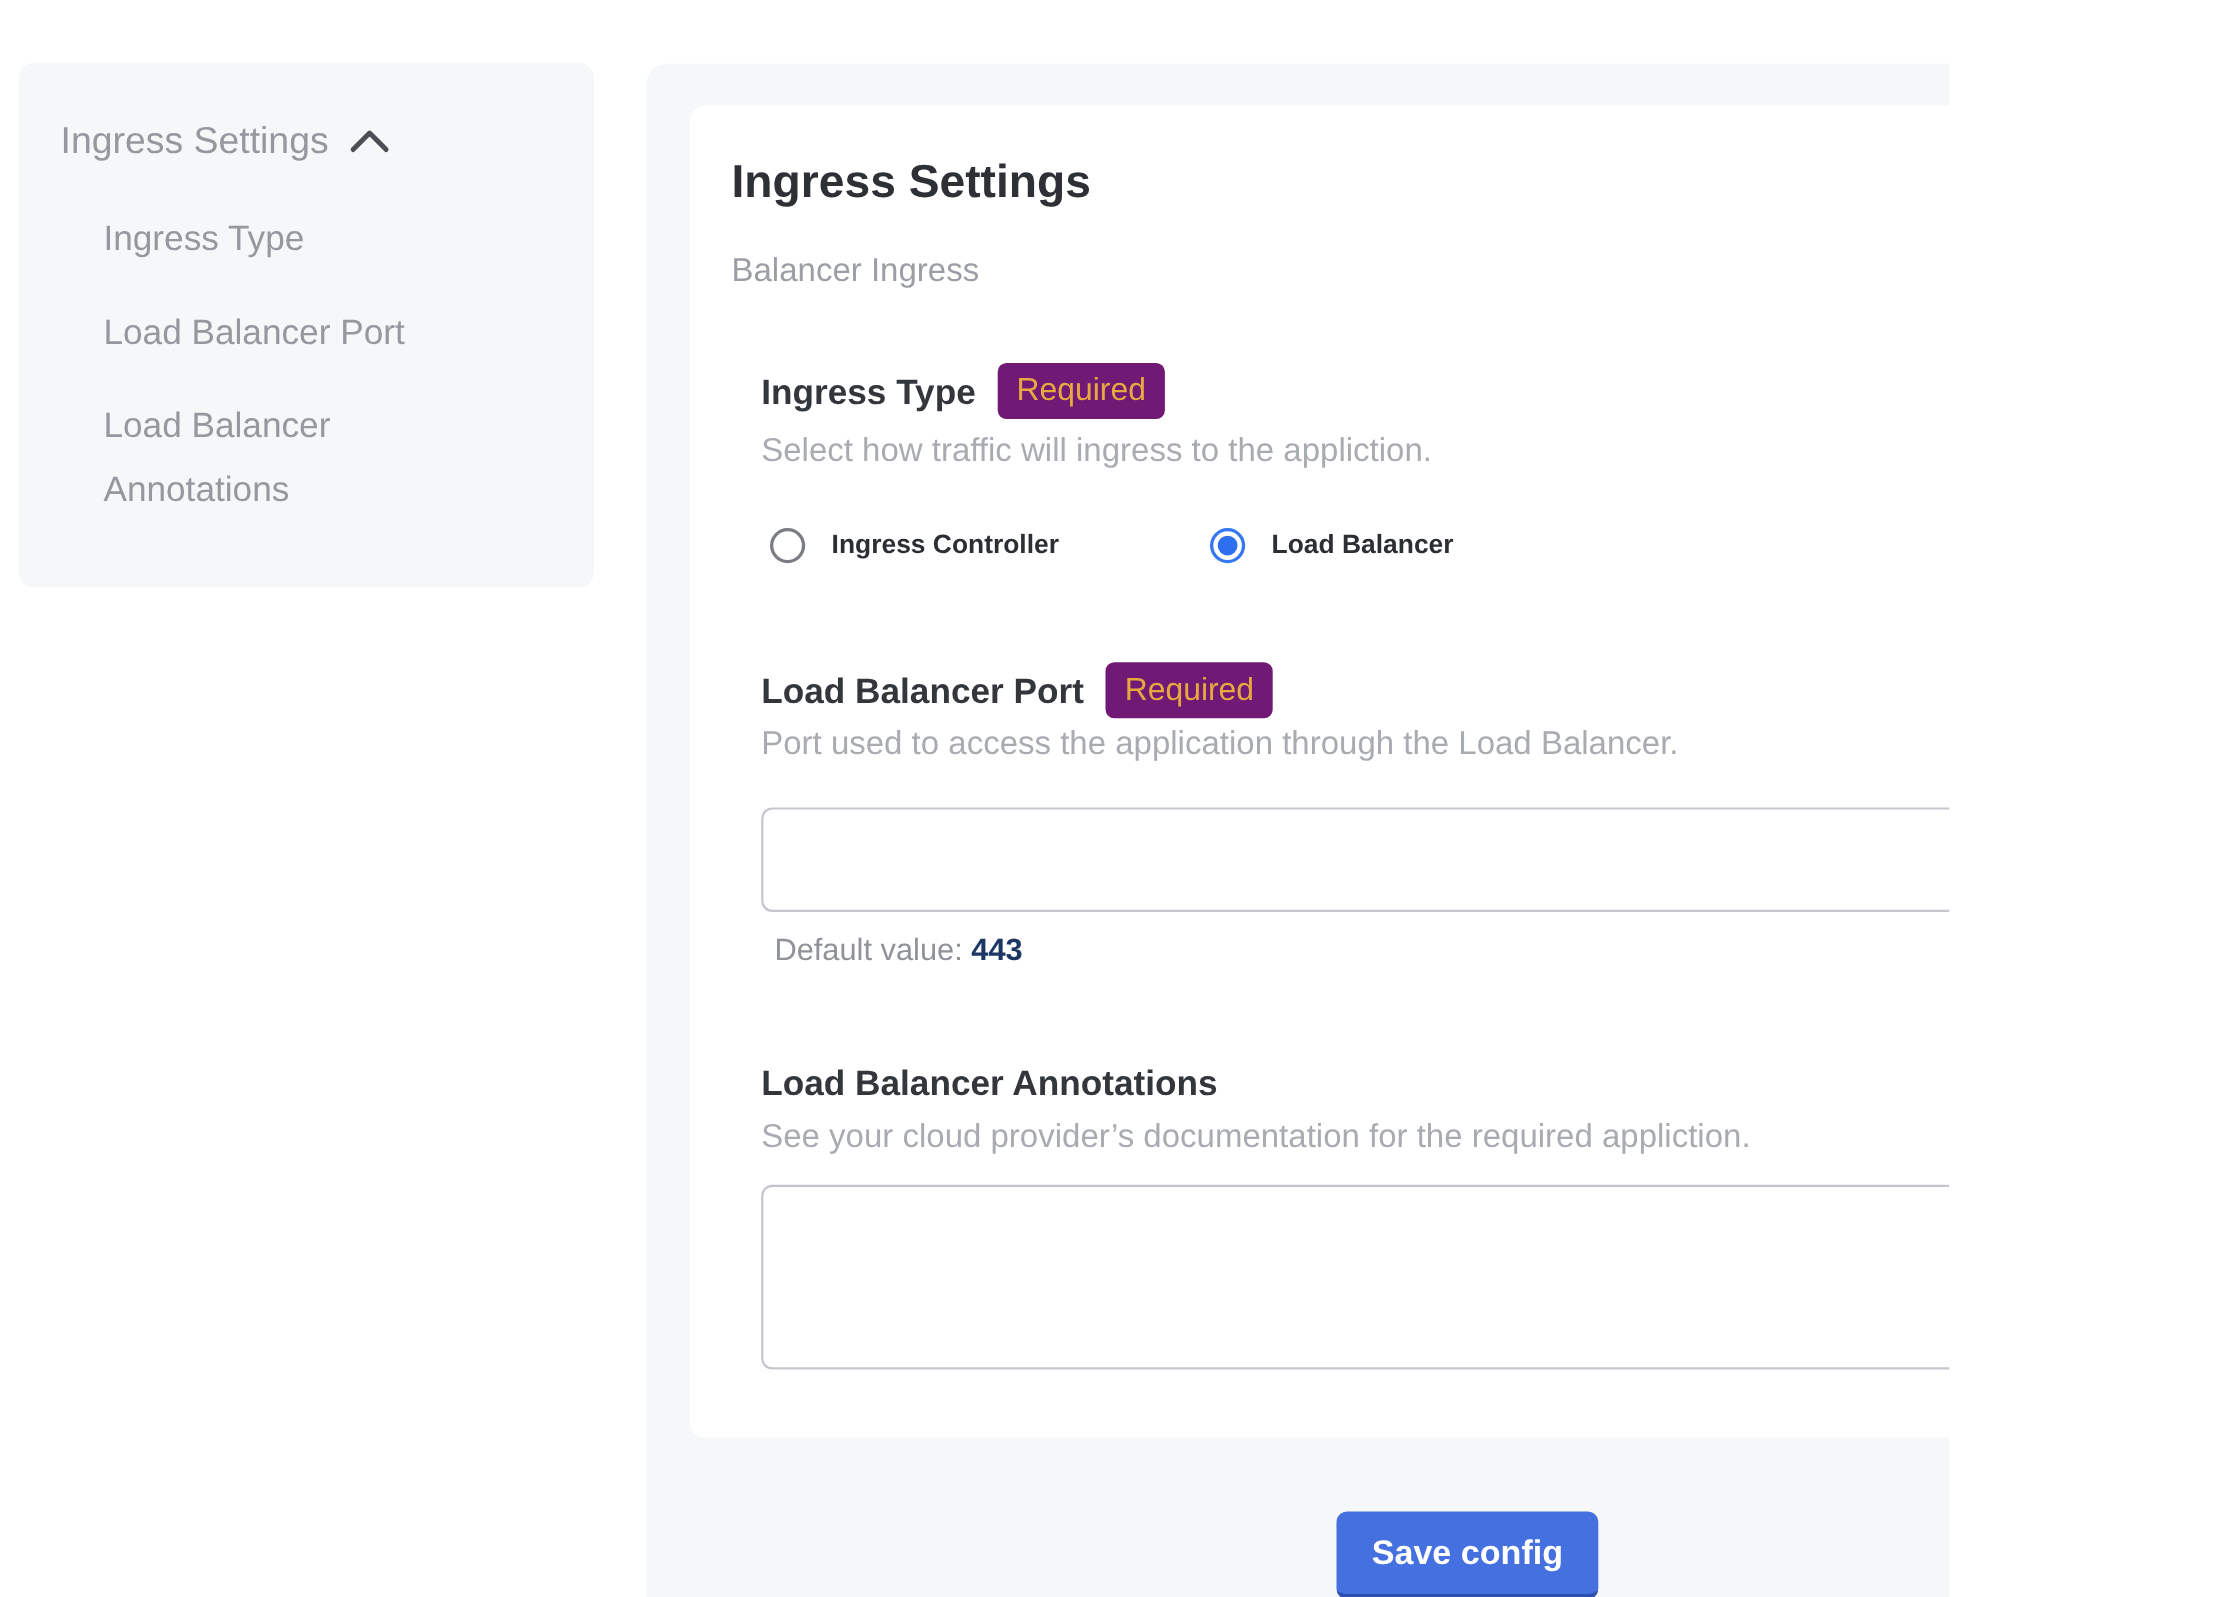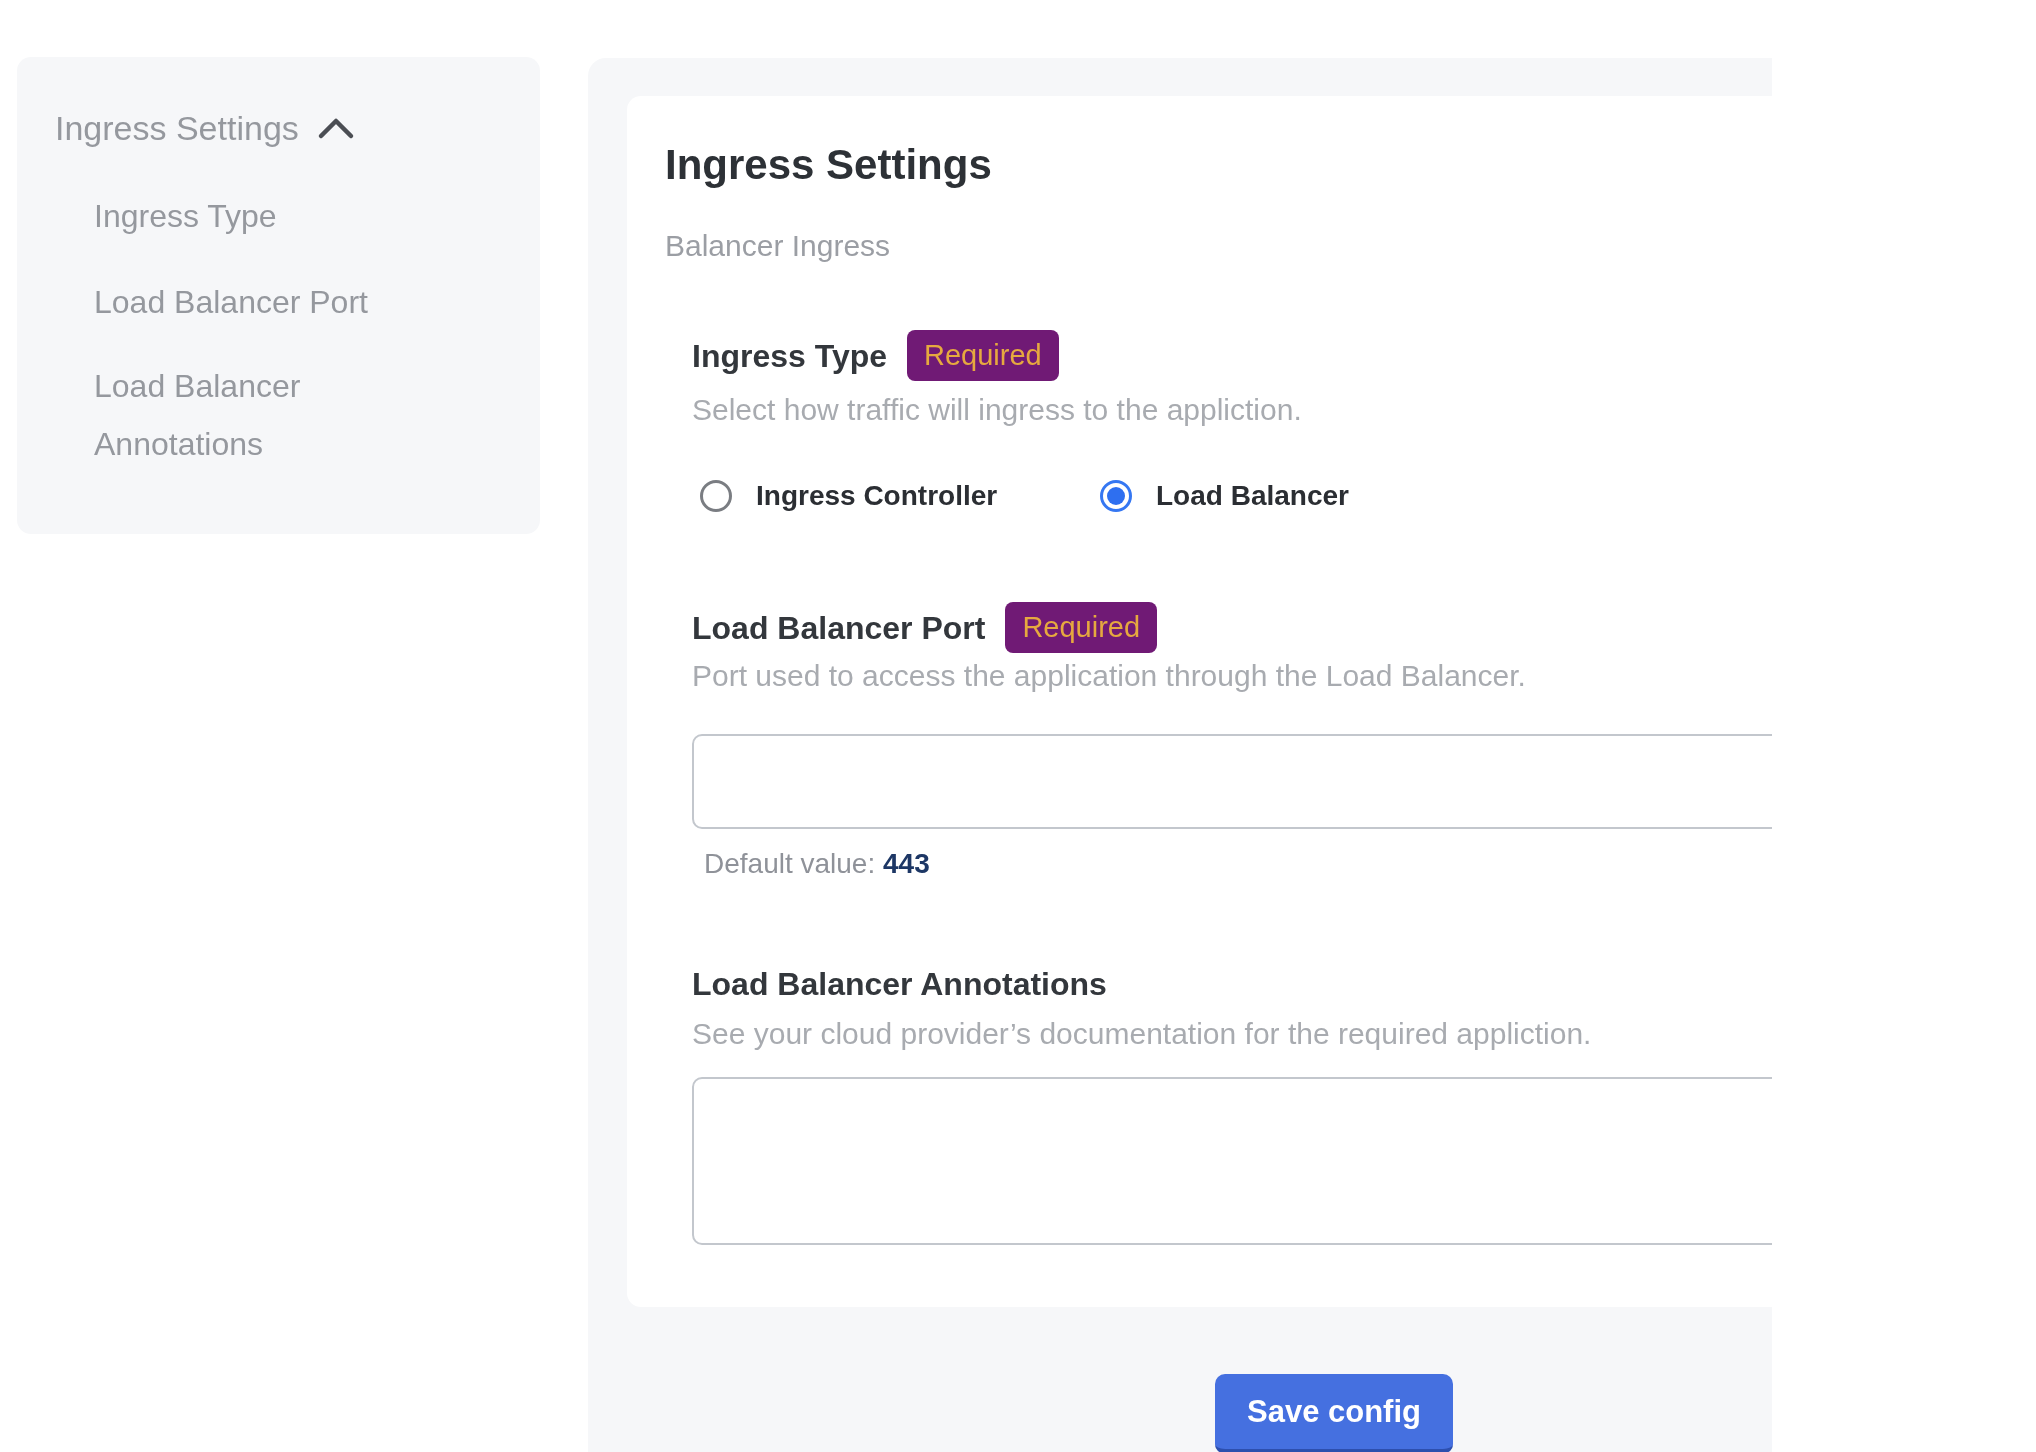--- a/index.html
+++ b/index.html
@@ -137,21 +137,21 @@
   .radio-circle.selected::after {
     content: "";
     position: absolute;
     left: 50%; top: 50%;
     width: 18px; height: 18px;
     margin: -9px 0 0 -9px;
     border-radius: 50%;
     background: #2e6ff0;
   }
   .radio-label {
-    font-size: 28px; line-height: 44px;
+    font-size: 24px; line-height: 44px;
     font-weight: 600;
     color: #2b2e33;
   }
 
   
   .port-input {
     position: absolute;
     left: 65px; top: 638px;
     width: 1225px; height: 95px;
     border: 2px solid #c3c7cd;

